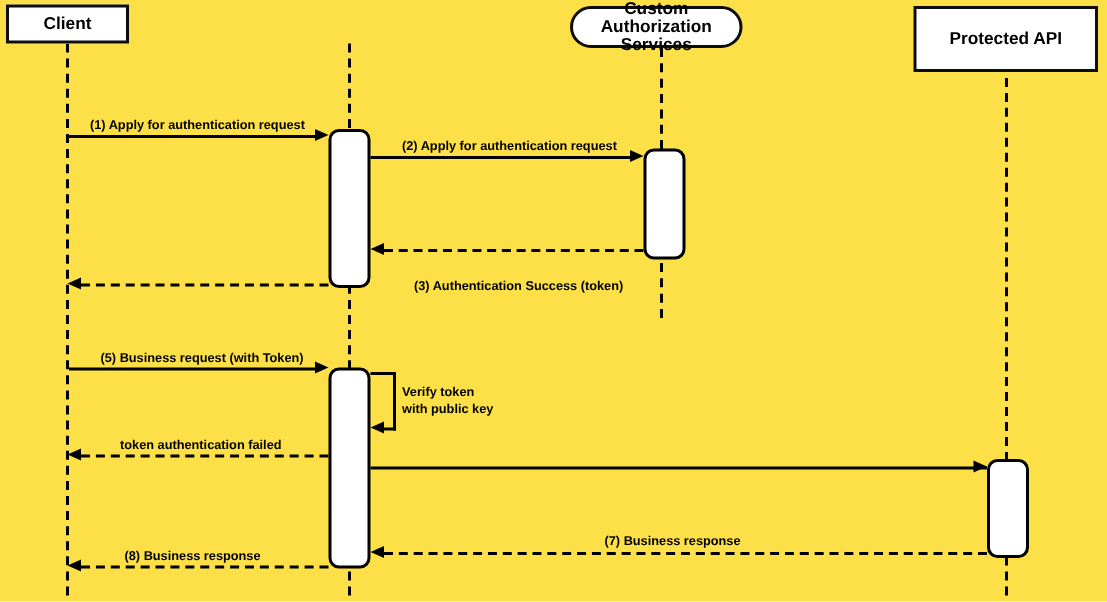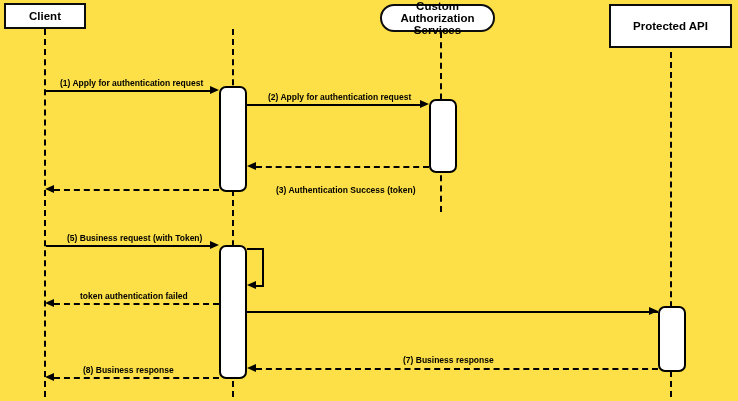--- a/index.html
+++ b/index.html
@@ -124,20 +124,22 @@
   <div class="arrowhead left" style="left:45px;top:185px;"></div>
 
   <div class="msg-line" style="left:46px;top:245px;width:168px;"></div>
   <div class="arrowhead right" style="left:210px;top:241px;"></div>
   <div class="msg-label" style="left:67px;top:233px;">(5) Business request (with Token)</div>
 
   <div class="msg-line" style="left:247px;top:248px;width:17px;"></div>
   <div class="vseg" style="left:262px;top:248px;height:39px;"></div>
   <div class="msg-line" style="left:256px;top:285px;width:8px;"></div>
   <div class="arrowhead left" style="left:247px;top:281px;"></div>
+  <div class="msg-label multiline" style="left:268px;top:256px;">Verify token
+with public key</div>
 
   <div class="msg-line dashed" style="left:54px;top:303px;width:165px;"></div>
   <div class="arrowhead left" style="left:45px;top:299px;"></div>
   <div class="msg-label" style="left:80px;top:291px;">token authentication failed</div>
 
   <div class="msg-line" style="left:247px;top:311px;width:411px;"></div>
   <div class="arrowhead right" style="left:649px;top:307px;"></div>
 
   <div class="msg-line dashed" style="left:256px;top:368px;width:402px;"></div>
   <div class="arrowhead left" style="left:247px;top:364px;"></div>

